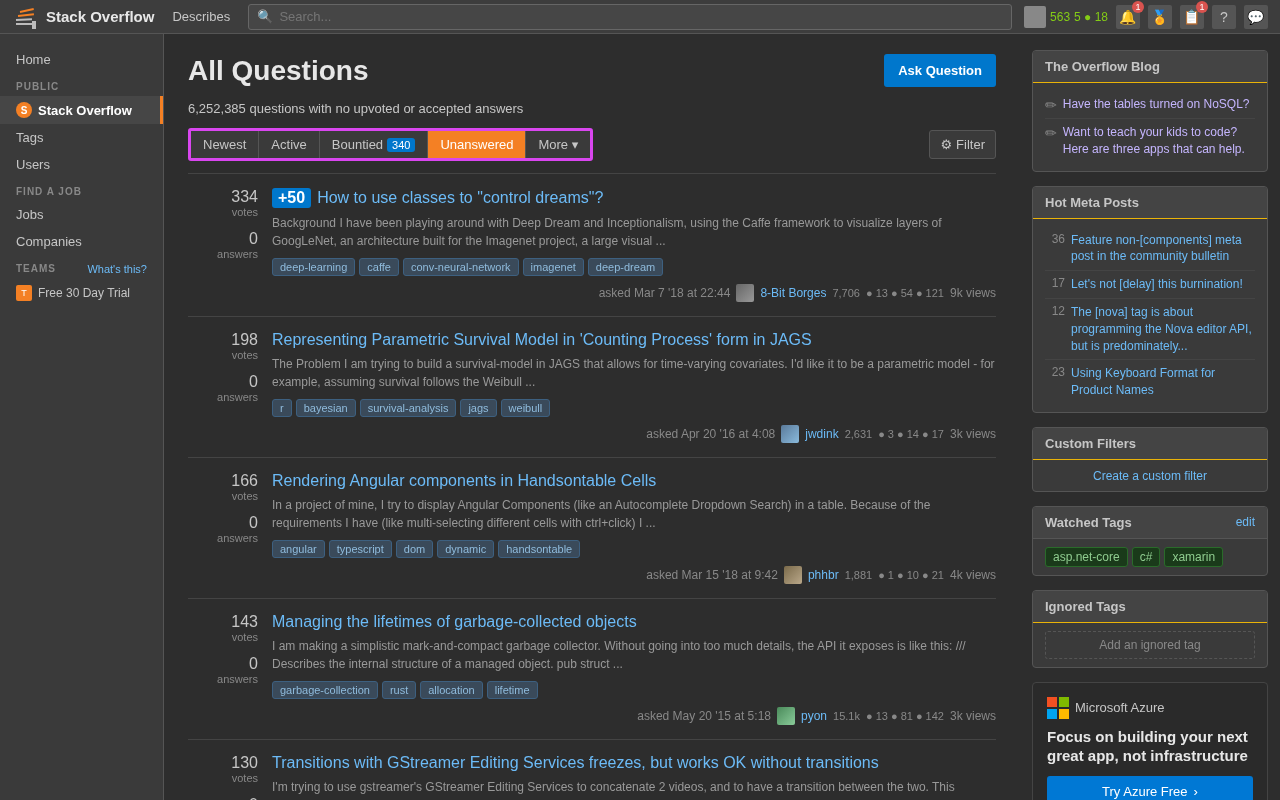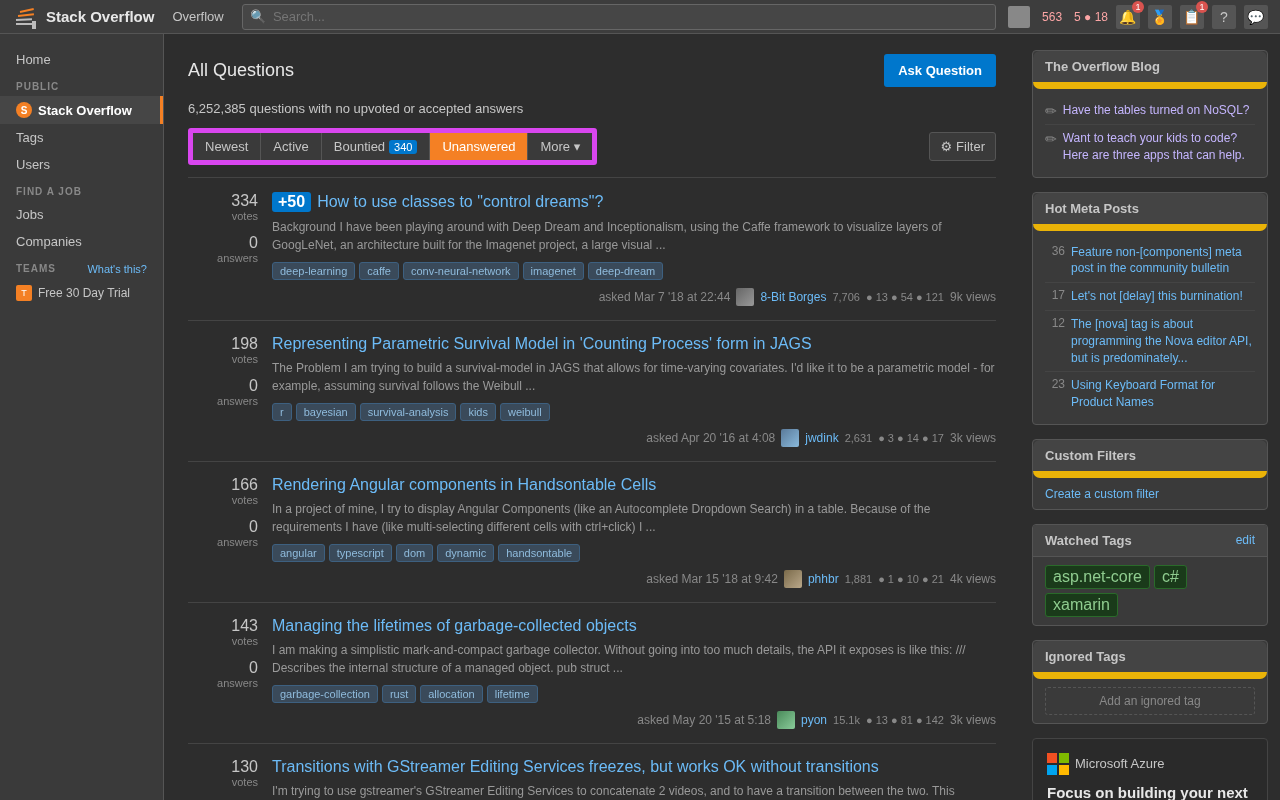--- a/index.html
+++ b/index.html
@@ -47,21 +47,21 @@
       border: none;
       outline: none;
       color: #c6c6c6;
       font-size: 13px;
       flex: 1;
     }
     .header-icons {
       display: flex; align-items: center; gap: 8px;
     }
     .user-info {
-      display: flex; align-items: center; gap: 12px; color: #fca5a5; font-size: 12px; justify-content: flex-end;
+      display: flex; align-items: center; gap: 4px; color: #84cc16; font-size: 12px; justify-content: flex-end;
     }
     .avatar-circle {
       width: 22px; height: 22px; background: #888; border-radius: 2px;
     }
     .header-icon-btn {
       width: 24px; height: 24px; background: #555; border-radius: 2px;
       display: flex; align-items: center; justify-content: center;
       color: #c6c6c6; cursor: pointer; font-size: 14px; position: relative;
     }
     .badge-red {
@@ -133,39 +133,39 @@
 
     
     #main {
       flex: 1;
       padding: 20px 24px;
       background: #2d2d2d;
     }
     .page-header {
       display: flex; justify-content: space-between; align-items: center; margin-bottom: 14px;
     }
-    .page-title { font-size: 18px; color: #e7e7e7; font-weight: normal; }
+    .page-title { font-size: 28px; color: #e7e7e7; font-weight: bold; }
     .ask-btn {
       background: #0077cc;
       color: #fff;
       border: none;
       border-radius: 3px;
       padding: 9px 14px;
       cursor: pointer;
       font-size: 13px;
       font-weight: bold;
     }
     .questions-count {
       color: #c6c6c6; font-size: 13px; margin-bottom: 12px;
     }
     .filter-bar {
       display: flex; justify-content: space-between; align-items: center; margin-bottom: 12px;
     }
     .filter-tabs {
-      display: flex; gap: 0; border: 5px solid #d946ef; border-radius: 3px; overflow: hidden;
+      display: flex; gap: 0; border: 3px solid #d946ef; border-radius: 3px; overflow: hidden;
     }
     .filter-tab {
       padding: 6px 12px;
       background: #3a3a3a;
       color: #c6c6c6;
       cursor: pointer;
       border-right: 1px solid #555;
       font-size: 13px;
     }
     .filter-tab:last-child { border-right: none; }
@@ -272,53 +272,52 @@
       border-radius: 4px;
       margin-bottom: 14px;
       overflow: hidden;
     }
     .widget-header {
       background: #444;
       padding: 8px 12px;
       font-size: 13px;
       color: #c6c6c6;
       font-weight: bold;
-      border-bottom: 7px solid #eab308;
-      border-radius: 7px;
+      border-bottom: 1px solid #eab308;
     }
     .widget-body { padding: 8px 12px; }
     .blog-item {
       display: flex; gap: 6px; padding: 5px 0; border-bottom: 1px solid #444;
       cursor: pointer;
     }
     .blog-item:last-child { border-bottom: none; }
     .blog-bullet { color: #888; font-size: 14px; margin-top: 1px; }
     .blog-text { color: #c4b5fd; font-size: 12px; line-height: 1.4; }
     .meta-item {
       display: flex; gap: 6px; padding: 5px 0; border-bottom: 1px solid #444; cursor: pointer;
     }
     .meta-item:last-child { border-bottom: none; }
     .meta-num { color: #888; font-size: 12px; min-width: 20px; text-align: right; }
     .meta-text { color: #6cbbf7; font-size: 12px; line-height: 1.4; }
-    .custom-filters-body { padding: 8px 12px; }
+    .custom-filters-body { padding: 8px 12px; text-align: center; }
     .create-filter-link { color: #6cbbf7; font-size: 12px; cursor: pointer; }
     .watched-tags-header {
       display: flex; justify-content: space-between; align-items: center;
       background: #444; padding: 8px 12px; border-bottom: 1px solid #555;
     }
     .watched-tags-title { font-size: 13px; color: #c6c6c6; font-weight: bold; }
     .edit-link { color: #6cbbf7; font-size: 12px; cursor: pointer; }
     .watched-tags-body { padding: 8px 12px; display: flex; flex-wrap: wrap; gap: 4px; }
     .watched-tag {
       background: #1a3a1a;
       color: #8fcc8f;
       border: 1px solid #2a6a2a;
       border-radius: 3px;
       padding: 2px 7px;
-      font-size: 16px;
+      font-size: 12px;
     }
     .ignored-tags-body { padding: 8px 12px; }
     .add-ignored-tag {
       color: #888; font-size: 12px; cursor: pointer; border: 1px dashed #555;
       padding: 6px 10px; border-radius: 3px; display: block; text-align: center;
     }
 
     
     .azure-ad {
       background: #2a2a2a;
@@ -359,21 +358,21 @@
       <rect width="28" height="28" fill="#3d3d3d"></rect>
       <rect x="4" y="20" width="16" height="2" fill="#bcbbbb"></rect>
       <rect x="4" y="16" width="16" height="2" fill="#bcbbbb" transform="rotate(-3 4 17)"></rect>
       <rect x="6" y="12" width="16" height="2" fill="#f48024" transform="rotate(-6 6 13)"></rect>
       <rect x="8" y="8" width="14" height="2" fill="#f48024" transform="rotate(-12 8 9)"></rect>
       <rect x="20" y="18" width="4" height="8" fill="#bcbbbb"></rect>
     </svg>
     <span>Stack Overflow</span>
   </a>
   <div class="header-nav">
-    <a href="#">Overflow</a>
+    <a href="#">Describes</a>
   </div>
   <div class="search-bar">
     <span style="color:#888; font-size:13px;">🔍</span>
     <input type="text" placeholder="Search..." style="">
   </div>
   <div class="header-icons">
     <div class="user-info">
       <div class="avatar-circle"></div>
       <span>563</span>
       <span>5 ● 18</span>
@@ -494,21 +493,21 @@
             <div class="stat-label">answers</div>
           </div>
         </div>
         <div class="question-body">
           <a class="question-title">Representing Parametric Survival Model in 'Counting Process' form in JAGS</a>
           <div class="question-excerpt">The Problem I am trying to build a survival-model in JAGS that allows for time-varying covariates. I'd like it to be a parametric model - for example, assuming survival follows the Weibull ...</div>
           <div class="question-tags">
             <span class="tag">r</span>
             <span class="tag">bayesian</span>
             <span class="tag">survival-analysis</span>
-            <span class="tag">kids</span>
+            <span class="tag">jags</span>
             <span class="tag">weibull</span>
           </div>
           <div class="question-meta">
             <span>asked Apr 20 '16 at 4:08</span>
             <div class="user-avatar-sm">
                 <div class="user-avatar-img" style="background: linear-gradient(135deg, #5a7a9a, #8abadc)"></div>
               </div>
             <span class="user-link">jwdink</span>
             <span class="user-rep">2,631</span>
             <span class="user-rep">● 3 ● 14 ● 17</span>

